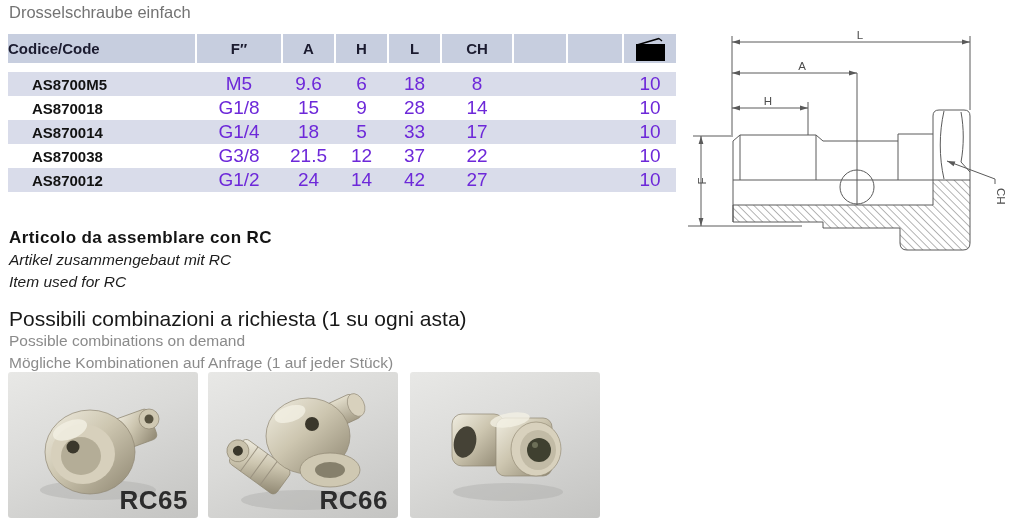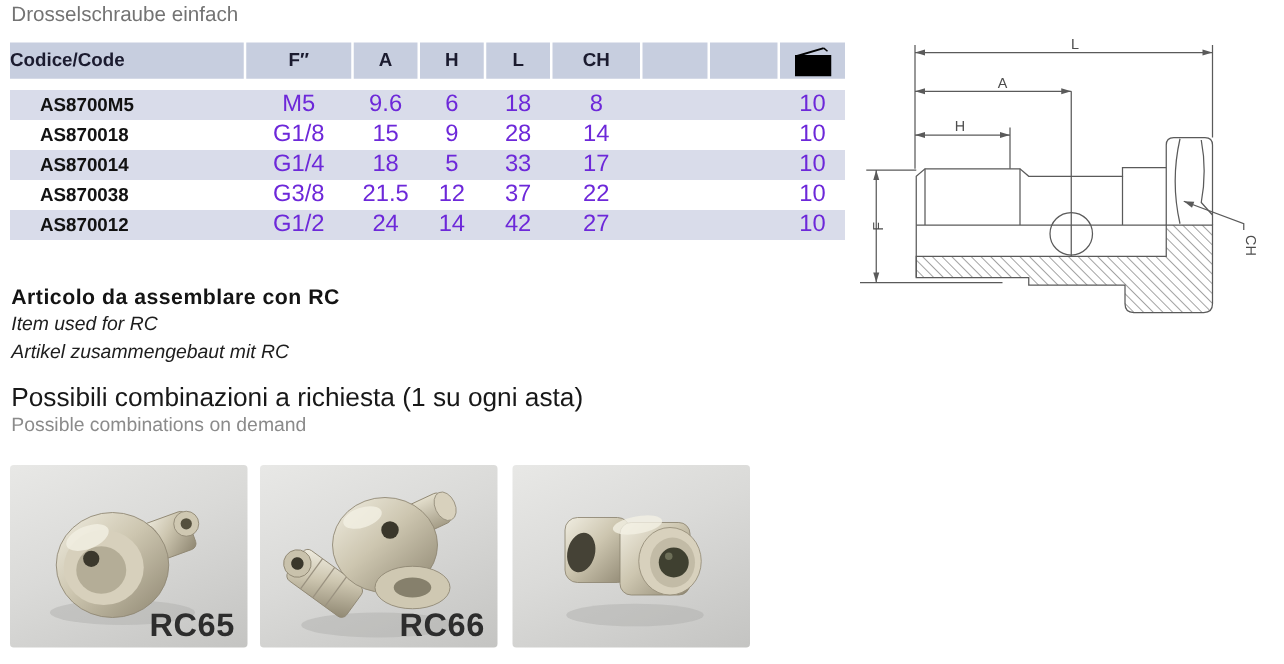--- a/index.html
+++ b/index.html
@@ -204,27 +204,28 @@
       <text x="180" y="39">L</text>
       <text x="122" y="70">A</text>
       <text x="88" y="105">H</text>
       <text x="26" y="181" transform="rotate(-90 26 181)">F</text>
       <text x="317" y="188" text-anchor="start" transform="rotate(90 317 188)">CH</text>
     </g>
   </svg>
 
   <div class="note-block assembly-block">
     <div class="assembly-title">Articolo da assemblare con RC</div>
+    <div class="assembly-line">Artikel zusammengebaut mit RC</div>
     <div class="assembly-line">Item used for RC</div>
-    <div class="assembly-line">Artikel zusammengebaut mit RC</div>
   </div>
 
   <div class="note-block combo-block">
     <div class="combo-title">Possibili combinazioni a richiesta (1 su ogni asta)</div>
     <div class="combo-line">Possible combinations on demand</div>
+    <div class="combo-line">Mögliche Kombinationen auf Anfrage (1 auf jeder Stück)</div>
   </div>
 
   <div class="product-tile tile-1">
     <svg class="product-photo" width="190" height="146" viewBox="0 0 190 146">
       <ellipse cx="90" cy="118" rx="58" ry="10" fill="#aeaeaa" opacity="0.45"></ellipse>
       <g transform="rotate(-20 125 58)">
         <rect x="108" y="42" width="38" height="32" rx="5" fill="url(#metal)" stroke="#8f8773" stroke-width="0.7"></rect>
         <ellipse cx="110" cy="58" rx="10" ry="16" fill="#ddd6c2" stroke="#9a9280" stroke-width="0.7"></ellipse>
       </g>
       <circle cx="141" cy="47" r="10" fill="#cfc8b2" stroke="#8f8773" stroke-width="0.7"></circle>

